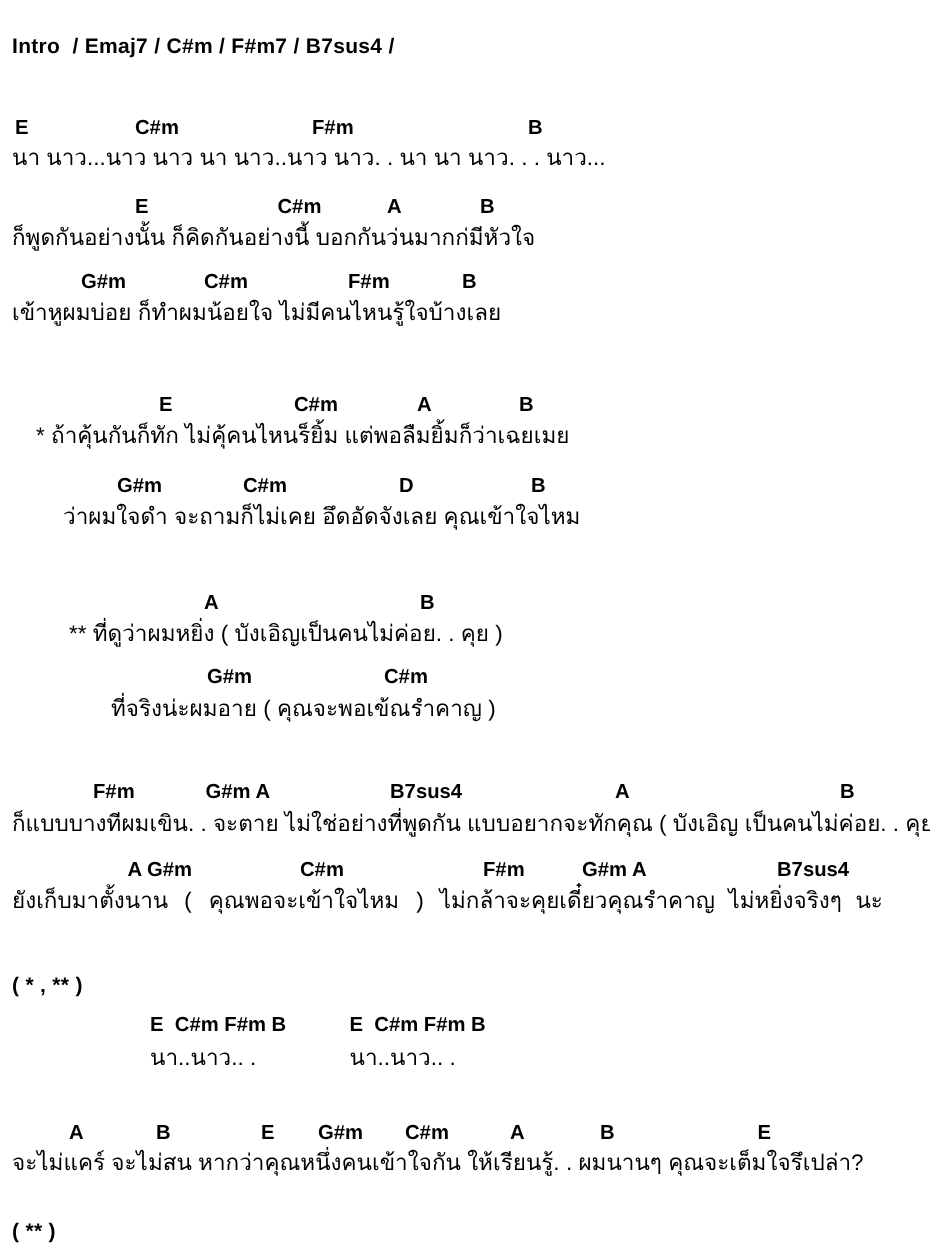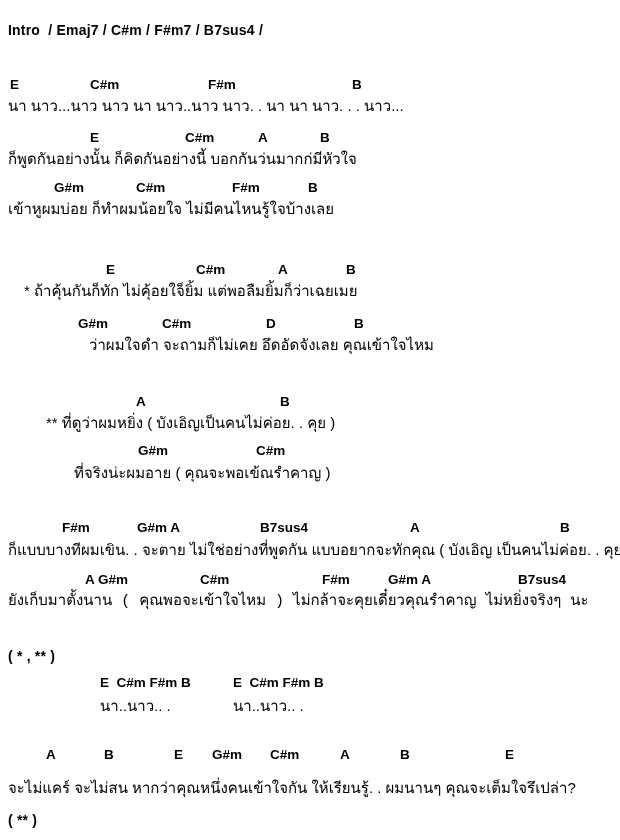--- a/index.html
+++ b/index.html
@@ -53,30 +53,30 @@
       <div class="line lyric" style="top: 200px;">
         <span class="tok" style="left: 8px;">เข้าหูผมบ่อย ก็ทำผมน้อยใจ ไม่มีคนไหนรู้ใจบ้างเลย</span>
       </div>
       <div class="line chords" style="top: 262px;">
         <span class="tok" style="left: 106px;">E</span>
         <span class="tok" style="left: 196px;">C#m</span>
         <span class="tok" style="left: 278px;">A</span>
         <span class="tok" style="left: 346px;">B</span>
       </div>
       <div class="line lyric" style="top: 282px;">
-        <span class="tok" style="left: 24px;">* ถ้าคุ้นกันก็ทัก ไม่คุ้อยใจ็ยิ้ม แต่พอลืมยิ้มก็ว่าเฉยเมย</span>
+        <span class="tok" style="left: 24px;">* ถ้าคุ้นกันก็ทัก ไม่คุ้คนไหนร็ยิ้ม แต่พอลืมยิ้มก็ว่าเฉยเมย</span>
       </div>
       <div class="line chords" style="top: 316px;">
         <span class="tok" style="left: 78px;">G#m</span>
         <span class="tok" style="left: 162px;">C#m</span>
         <span class="tok" style="left: 266px;">D</span>
         <span class="tok" style="left: 354px;">B</span>
       </div>
       <div class="line lyric" style="top: 336px;">
-        <span class="tok" style="left: 42px; margin-left: 47px;">ว่าผมใจดำ จะถามก็ไม่เคย อึดอัดจังเลย คุณเข้าใจไหม</span>
+        <span class="tok" style="left: 42px;">ว่าผมใจดำ จะถามก็ไม่เคย อึดอัดจังเลย คุณเข้าใจไหม</span>
       </div>
       <div class="line chords" style="top: 394px;">
         <span class="tok" style="left: 136px;">A</span>
         <span class="tok" style="left: 280px;">B</span>
       </div>
       <div class="line lyric" style="top: 414px;">
         <span class="tok" style="left: 46px;">** ที่ดูว่าผมหยิ่ง ( บังเอิญเป็นคนไม่ค่อย. . คุย )</span>
       </div>
       <div class="line chords" style="top: 443px;">
         <span class="tok" style="left: 138px;">G#m</span>
@@ -120,19 +120,19 @@
         <span class="tok" style="left: 46px;">A</span>
         <span class="tok" style="left: 104px;">B</span>
         <span class="tok" style="left: 174px;">E</span>
         <span class="tok" style="left: 212px;">G#m</span>
         <span class="tok" style="left: 270px;">C#m</span>
         <span class="tok" style="left: 340px;">A</span>
         <span class="tok" style="left: 400px;">B</span>
         <span class="tok" style="left: 505px;">E</span>
       </div>
       <div class="line lyric" style="top: 767px;">
-        <span class="tok" style="left: 8px; margin-top: 12px;">จะไม่แคร์ จะไม่สน หากว่าคุณหนึ่งคนเข้าใจกัน ให้เรียนรู้. . ผมนานๆ คุณจะเต็มใจรึเปล่า?</span>
+        <span class="tok" style="left: 8px;">จะไม่แคร์ จะไม่สน หากว่าคุณหนึ่งคนเข้าใจกัน ให้เรียนรู้. . ผมนานๆ คุณจะเต็มใจรึเปล่า?</span>
       </div>
       <div class="line label" style="top: 812px;">
         <span class="tok" style="left: 8px;">( ** )</span>
       </div>
     </div>
 </div>
 
 </body></html>

